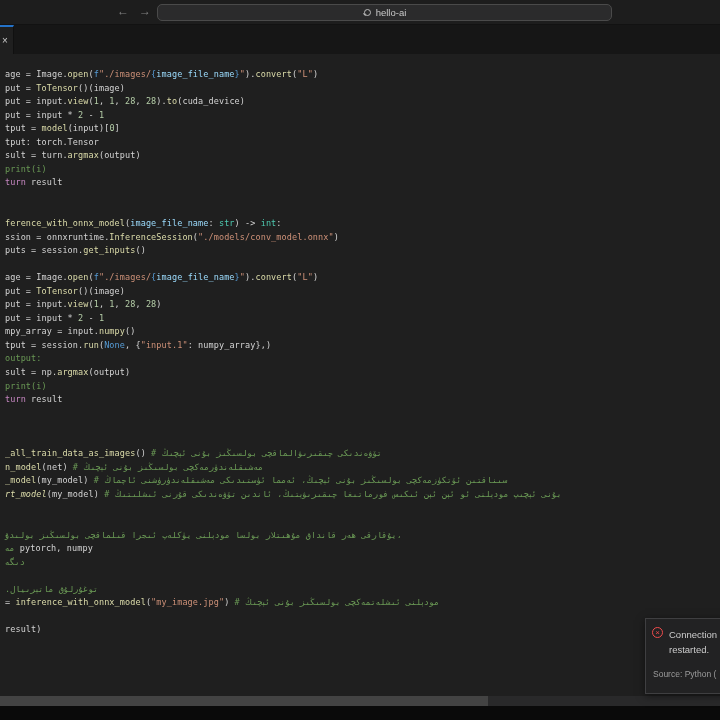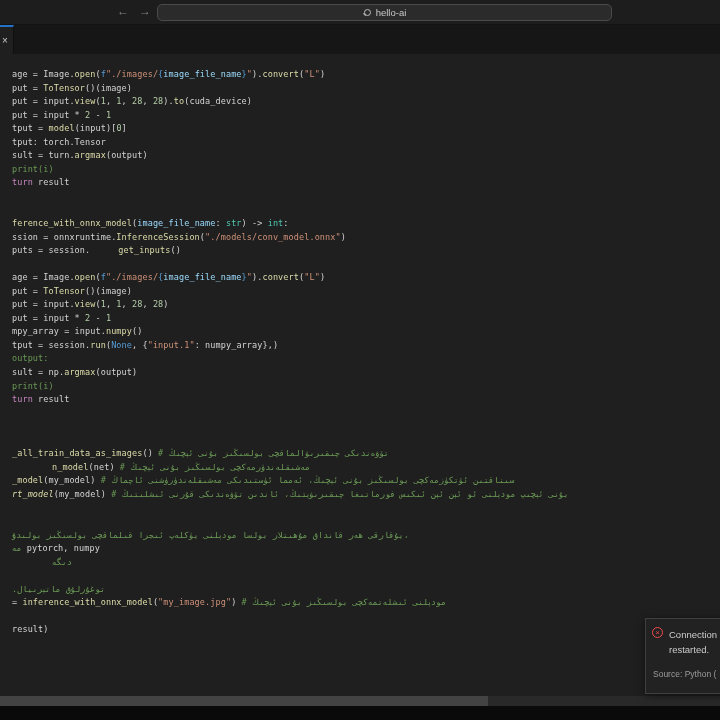--- a/index.html
+++ b/index.html
@@ -27,21 +27,21 @@
   .tabstrip { position:absolute; left:0; top:25px; width:720px; height:29px; background:#161616; }
   .active-tab { position:absolute; left:0; top:0; width:14px; height:29px; background:#1f1f1f;
                 border-top:2px solid #2472c8; border-right:1px solid #101010; }
   .tab-close { position:absolute; left:2px; top:8px; color:#c8c8c8; font-size:10px; cursor:pointer; }
   .breadcrumbs { position:absolute; left:0; top:54px; width:720px; height:14px; background:#1f1f1f; }
 
   
   .editor { position:absolute; left:0; top:68px; width:720px; height:628px; background:#1f1f1f;
             font-family:"DejaVu Sans Mono","DejaVu Sans",monospace; font-size:8.5px;
             letter-spacing:0.1px; color:#d4d4d4; cursor:text; }
-  .code-line { height:13.55px; line-height:13.55px; white-space:pre; padding-left:12px; }
+  .code-line { height:13.55px; line-height:13.55px; white-space:pre; padding-left:5px; }
 
   
   .hscroll { position:absolute; left:0; top:696px; width:720px; height:10px; background:#29292a; }
   .hthumb  { position:absolute; left:0; top:0; width:488px; height:10px; background:#434343; }
 
   .bottom-black { position:absolute; left:0; top:706px; width:720px; height:14px; background:#0a0a0a; }
 
   
   .toast { position:absolute; left:645px; top:618px; width:230px; height:76px;
            background:#222223; border:1px solid #3f3f41; box-shadow:0 2px 8px rgba(0,0,0,.5);
@@ -78,44 +78,44 @@
     <div class="code-line"><span style="color: rgb(212, 212, 212);">put = input * </span><span style="color: rgb(181, 206, 168);">2</span><span style="color: rgb(212, 212, 212);"> - </span><span style="color: rgb(181, 206, 168);">1</span></div>
     <div class="code-line"><span style="color: rgb(212, 212, 212); text-align: center;">tput = </span><span style="color: rgb(220, 220, 170);">model</span><span style="color: rgb(212, 212, 212);">(input)[</span><span style="color: rgb(181, 206, 168);">0</span><span style="color: rgb(212, 212, 212);">]</span></div>
     <div class="code-line"><span style="color: rgb(212, 212, 212);">tput: torch.Tensor</span></div>
     <div class="code-line"><span style="color: rgb(212, 212, 212);">sult = turn.</span><span style="color: rgb(220, 220, 170);">argmax</span><span style="color: rgb(212, 212, 212);">(output)</span></div>
     <div class="code-line"><span style="color: rgb(106, 153, 85);">print(i)</span></div>
     <div class="code-line"><span style="color: rgb(197, 134, 192);">turn</span><span style="color: rgb(212, 212, 212);"> result</span></div>
     <div class="code-line">&nbsp;</div>
     <div class="code-line">&nbsp;</div>
     <div class="code-line"><span style="color: rgb(220, 220, 170);">ference_with_onnx_model</span><span style="color: rgb(212, 212, 212);">(</span><span style="color: rgb(156, 220, 254);">image_file_name</span><span style="color: rgb(212, 212, 212);">: </span><span style="color: rgb(78, 201, 176);">str</span><span style="color: rgb(212, 212, 212);">) -&gt; </span><span style="color: rgb(78, 201, 176);">int</span><span style="color: rgb(212, 212, 212);">:</span></div>
     <div class="code-line"><span style="color: rgb(212, 212, 212);">ssion = onnxruntime.</span><span style="color: rgb(220, 220, 170);">InferenceSession</span><span style="color: rgb(212, 212, 212);">(</span><span style="color: rgb(206, 145, 120);">"./models/conv_model.onnx"</span><span style="color: rgb(212, 212, 212);">)</span></div>
-    <div class="code-line"><span style="color: rgb(212, 212, 212);">puts = session.</span><span style="color: rgb(220, 220, 170); margin-left: 28px;">get_inputs</span><span style="color: rgb(212, 212, 212);">()</span></div>
+    <div class="code-line"><span style="color: rgb(212, 212, 212);">puts = session.</span><span style="color: rgb(220, 220, 170);">get_inputs</span><span style="color: rgb(212, 212, 212);">()</span></div>
     <div class="code-line">&nbsp;</div>
     <div class="code-line"><span style="color: rgb(212, 212, 212);">age = Image.</span><span style="color: rgb(220, 220, 170);">open</span><span style="color: rgb(212, 212, 212);">(</span><span style="color: rgb(86, 156, 214);">f</span><span style="color: rgb(206, 145, 120);">"./images/</span><span style="color: rgb(86, 156, 214);">{</span><span style="color: rgb(156, 220, 254);">image_file_name</span><span style="color: rgb(86, 156, 214);">}</span><span style="color: rgb(206, 145, 120);">"</span><span style="color: rgb(212, 212, 212);">).</span><span style="color: rgb(220, 220, 170);">convert</span><span style="color: rgb(212, 212, 212);">(</span><span style="color: rgb(206, 145, 120);">"L"</span><span style="color: rgb(212, 212, 212);">)</span></div>
     <div class="code-line"><span style="color: rgb(212, 212, 212);">put = </span><span style="color: rgb(220, 220, 170);">ToTensor</span><span style="color: rgb(212, 212, 212);">()(image)</span></div>
     <div class="code-line"><span style="color: rgb(212, 212, 212);">put = input.</span><span style="color: rgb(220, 220, 170);">view</span><span style="color: rgb(212, 212, 212);">(</span><span style="color: rgb(181, 206, 168);">1</span><span style="color: rgb(212, 212, 212);">, </span><span style="color: rgb(181, 206, 168);">1</span><span style="color: rgb(212, 212, 212);">, </span><span style="color: rgb(181, 206, 168);">28</span><span style="color: rgb(212, 212, 212);">, </span><span style="color: rgb(181, 206, 168);">28</span><span style="color: rgb(212, 212, 212);">)</span></div>
     <div class="code-line"><span style="color: rgb(212, 212, 212);">put = input * </span><span style="color: rgb(181, 206, 168);">2</span><span style="color: rgb(212, 212, 212);"> - </span><span style="color: rgb(181, 206, 168);">1</span></div>
     <div class="code-line"><span style="color: rgb(212, 212, 212);">mpy_array = input.</span><span style="color: rgb(220, 220, 170);">numpy</span><span style="color: rgb(212, 212, 212);">()</span></div>
     <div class="code-line"><span style="color: rgb(212, 212, 212);">tput = session.</span><span style="color: rgb(220, 220, 170);">run</span><span style="color: rgb(212, 212, 212);">(</span><span style="color: rgb(86, 156, 214);">None</span><span style="color: rgb(212, 212, 212);">, {</span><span style="color: rgb(206, 145, 120);">"input.1"</span><span style="color: rgb(212, 212, 212);">: numpy_array},)</span></div>
     <div class="code-line"><span style="color: rgb(106, 153, 85);">output:</span></div>
     <div class="code-line"><span style="color: rgb(212, 212, 212);">sult = np.</span><span style="color: rgb(220, 220, 170);">argmax</span><span style="color: rgb(212, 212, 212);">(output)</span></div>
     <div class="code-line"><span style="color: rgb(106, 153, 85);">print(i)</span></div>
     <div class="code-line"><span style="color: rgb(197, 134, 192);">turn</span><span style="color: rgb(212, 212, 212);"> result</span></div>
     <div class="code-line">&nbsp;</div>
     <div class="code-line">&nbsp;</div>
     <div class="code-line">&nbsp;</div>
     <div class="code-line"><span style="color: rgb(220, 220, 170);">_all_train_data_as_images</span><span style="color: rgb(212, 212, 212);">() </span><span style="color: rgb(106, 153, 85);"># تۆۋەندىكى چىقىرىۋالماقچى بولسىڭىز بۇنى ئېچىڭ</span></div>
-    <div class="code-line"><span style="color: rgb(220, 220, 170); margin-left: 40px;">n_model</span><span style="color: rgb(212, 212, 212);">(net) </span><span style="color: rgb(106, 153, 85);"># مەشىقلەندۈرمەكچى بولسىڭىز بۇنى ئېچىڭ</span></div>
+    <div class="code-line"><span style="color: rgb(220, 220, 170);">n_model</span><span style="color: rgb(212, 212, 212);">(net) </span><span style="color: rgb(106, 153, 85);"># مەشىقلەندۈرمەكچى بولسىڭىز بۇنى ئېچىڭ</span></div>
     <div class="code-line"><span style="color: rgb(220, 220, 170);">_model</span><span style="color: rgb(212, 212, 212);">(my_model) </span><span style="color: rgb(106, 153, 85);"># سىناقتىن ئۆتكۈزمەكچى بولسىڭىز بۇنى ئېچىڭ، ئەمما ئۈستىدىكى مەشىقلەندۈرۈشنى ئاچماڭ</span></div>
     <div class="code-line"><span style="color: rgb(220, 220, 170); font-style: italic;">rt_model</span><span style="color: rgb(212, 212, 212);">(my_model) </span><span style="color: rgb(106, 153, 85);"># بۇنى ئېچىپ مودېلنى ئو ئېن ئېن ئىكىس فورماتىغا چىقىرىۋېتىڭ، ئاندىن تۆۋەندىكى قۇرنى ئىشلىتىڭ</span></div>
     <div class="code-line">&nbsp;</div>
     <div class="code-line">&nbsp;</div>
     <div class="code-line"><span style="color: rgb(106, 153, 85);">يۇقارقى ھەر قانداق مۇھىتلار بولسا مودېلنى يۈكلەپ ئىجرا قىلماقچى بولسىڭىز بولىدۇ،</span></div>
     <div class="code-line"><span style="color: rgb(106, 153, 85);">مە </span><span style="color: rgb(212, 212, 212);">pytorch, numpy</span></div>
-    <div class="code-line"><span style="color: rgb(106, 153, 85); margin-left: 40px;">دىگە</span></div>
+    <div class="code-line"><span style="color: rgb(106, 153, 85);">دىگە</span></div>
     <div class="code-line">&nbsp;</div>
     <div class="code-line"><span style="color: rgb(106, 153, 85);">.توغۇرلۇق ماتېرىيال</span></div>
     <div class="code-line"><span style="color: rgb(212, 212, 212);">= </span><span style="color: rgb(220, 220, 170);">inference_with_onnx_model</span><span style="color: rgb(212, 212, 212);">(</span><span style="color: rgb(206, 145, 120);">"my_image.jpg"</span><span style="color: rgb(212, 212, 212);">) </span><span style="color: rgb(106, 153, 85);"># مودېلنى ئىشلەتمەكچى بولسىڭىز بۇنى ئېچىڭ</span></div>
     <div class="code-line">&nbsp;</div>
     <div class="code-line"><span style="color: rgb(212, 212, 212);">result)</span></div>
   </div>
 
 <div class="hscroll">
   <div class="hthumb"></div>
 </div>

